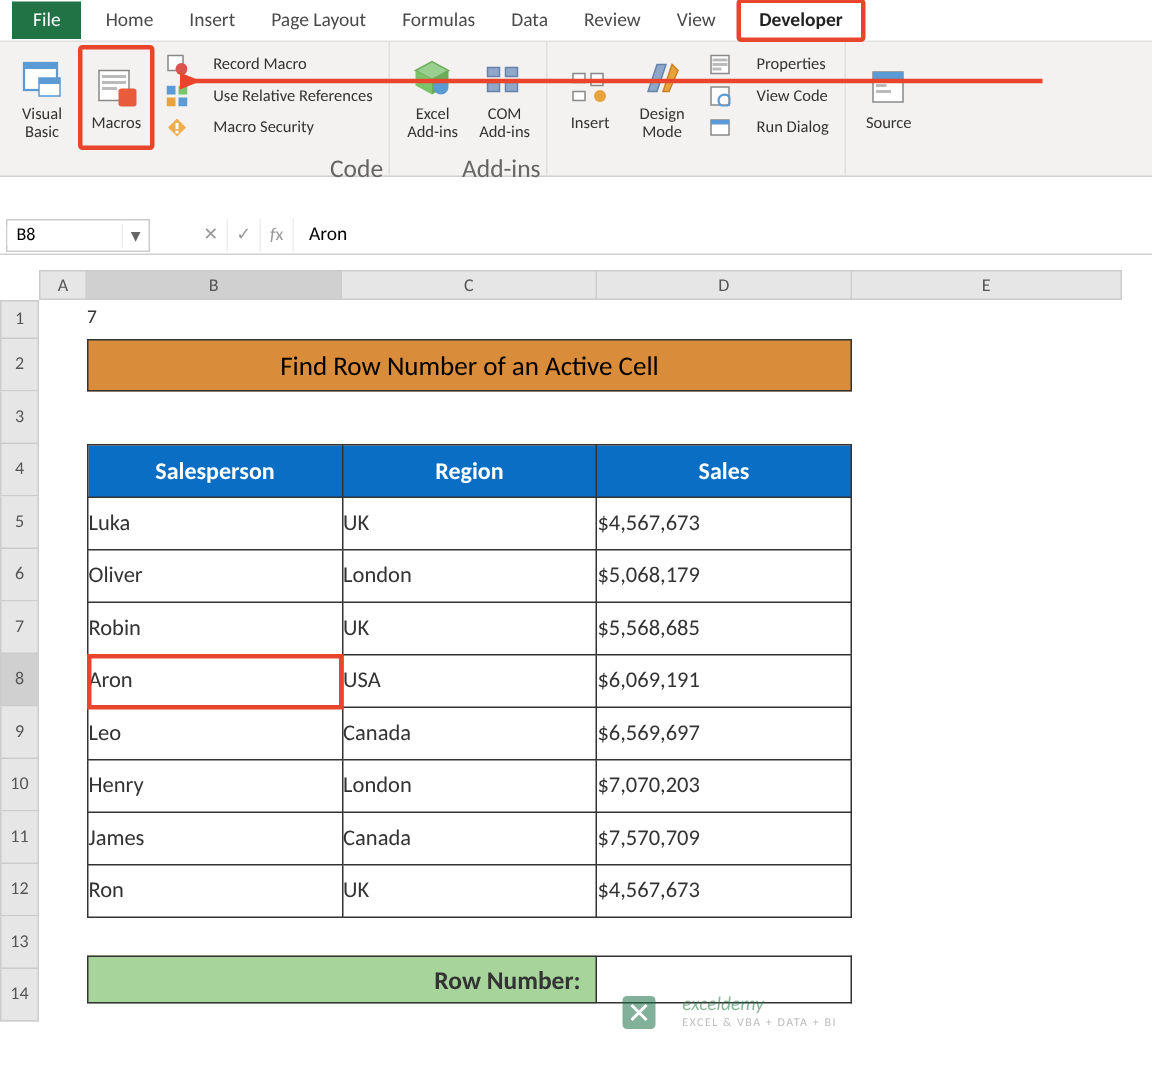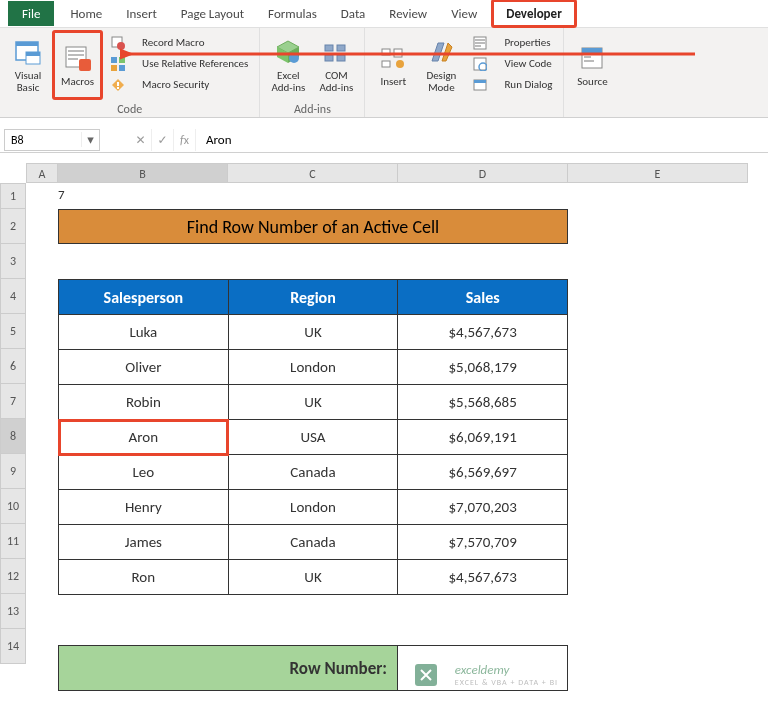--- a/index.html
+++ b/index.html
@@ -8,35 +8,35 @@
 
 .ribbon-tabs{display:flex;align-items:center;height:28px;background:#fff;border-bottom:1px solid #e0e0e0;padding-left:8px}
 .ribbon-tab{padding:4px 12px;font-size:13px;color:#4a4a4a;cursor:pointer;user-select:none}
 .ribbon-tab.file{background:#217346;color:#fff;padding:5px 14px;margin-right:4px}
 .ribbon-tab.active{border-bottom:3px solid #217346;font-weight:600;color:#222}
 .ribbon-tab.dev-highlight{border:3px solid #e8452c;border-radius:3px;margin-left:2px}
 
 
 .ribbon-body{display:flex;height:90px;background:#f3f2f1;border-bottom:1px solid #d0d0d0;position:relative}
 .ribbon-group{display:flex;flex-direction:column;justify-content:space-between;border-right:1px solid #e0e0e0;padding:2px 4px 0}
-.group-label{text-align:center;font-size:12px;color:#666;padding:2px 0 4px}
+.group-label{text-align:right;font-size:17px;color:#666;padding:2px 0 4px}
 .group-items{display:flex;align-items:flex-start;flex:1}
 .big-btn{display:flex;flex-direction:column;align-items:center;justify-content:center;padding:4px 6px;cursor:pointer;height:70px;min-width:48px}
 .big-btn .ico{width:32px;height:32px;display:flex;align-items:center;justify-content:center;margin-bottom:2px}
 .big-btn .lbl{font-size:11px;text-align:center;line-height:1.1}
 .small-col{display:flex;flex-direction:column;gap:0;padding:2px 4px;justify-content:flex-start}
 .small-btn{display:flex;align-items:center;gap:16px;padding:2px 3px;cursor:pointer;font-size:11px;height:21px}
 .small-btn .ico{width:16px;height:16px;display:inline-flex;align-items:center;justify-content:center}
 .macros-highlight{border:3px solid #e8452c;border-radius:3px}
 
 
 .arrow-svg{position:absolute;top:20px;left:120px;pointer-events:none;z-index:5}
 
 
-.fbrow{display:flex;align-items:center;height:26px;border-bottom:1px solid #d0d0d0;background:#fff;margin-top:9px}
+.fbrow{display:flex;align-items:center;height:26px;border-bottom:1px solid #d0d0d0;background:#fff;margin-top:26px}
 .namebox{display:flex;align-items:center;border:1px solid #ccc;height:22px;margin-left:4px}
 .namebox input{border:none;width:76px;padding:0 6px;font-size:12px;outline:none}
 .nb-dd{width:18px;text-align:center;color:#666;border-left:1px solid #eee;cursor:pointer}
 .fb-icons{display:flex;align-items:center;gap:0;margin-left:30px}
 .fb-icons span{width:22px;height:22px;display:flex;align-items:center;justify-content:center;color:#999;font-size:12px;border-right:1px solid #eee;cursor:pointer}
 .fb-input{flex:1;border:none;padding:0 10px;font-size:13px;outline:none;height:22px}
 
 
 .grid-wrap{position:relative;margin-top:10px}
 .colhdrs{display:flex;margin-left:26px}
@@ -52,23 +52,23 @@
 .rowhdr.active{background:#d0d0d0}
 .cells-area{position:relative;margin-left:26px}
 
 
 .content-area{position:absolute;left:32px;top:26px;width:510px}
 .row1val{position:absolute;left:0;top:-22px;font-size:13px}
 .title-banner{background:#d98c3a;color:#000;font-weight:400;font-size:18px;text-align:center;height:35px;line-height:35px;border:1px solid #333}
 .spacer-row{height:35px}
 .tbl{border-collapse:collapse;width:100%}
 .tbl th{background:#0a6ec4;color:#fff;font-weight:700;font-size:16px;height:35px;border:1px solid #333}
-.tbl td{border:1px solid #333;height:35px;text-align:center;font-size:15px;background:#fff}
+.tbl td{border:1px solid #333;height:35px;text-align:left;font-size:15px;background:#fff}
 .sel-cell{outline:3px solid #e8452c;outline-offset:-2px}
-.rownum-row{display:flex;height:46px;margin-top:50px}
+.rownum-row{display:flex;height:32px;margin-top:25px}
 .rownum-label{width:340px;background:#a6d49a;border:1px solid #333;display:flex;align-items:center;justify-content:flex-end;padding-right:10px;font-weight:700;font-size:17px}
 .rownum-val{width:170px;border:1px solid #333;border-left:none;background:#fff}
 
 
 .rowhdrs-col{position:absolute;left:0;top:20px;width:26px}
 .rowhdrs-col .rowhdr{height:35px;border-top:none}
 .rowhdrs-col .rowhdr:first-child{height:26px;border-top:1px solid #ccc}
 
 
 .wm{position:absolute;right:210px;bottom:40px;display:flex;align-items:center;gap:18px;opacity:0.55;font-size:13px;color:#2a7a48;font-style:italic}

